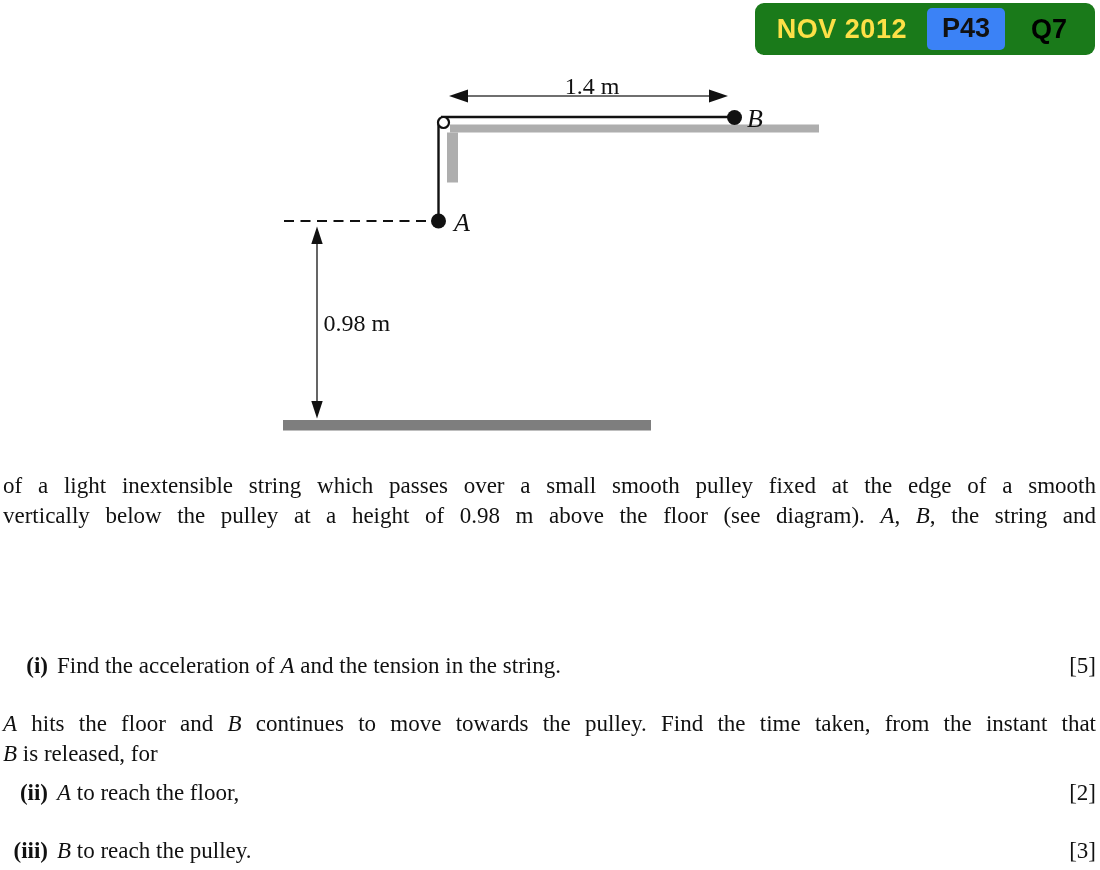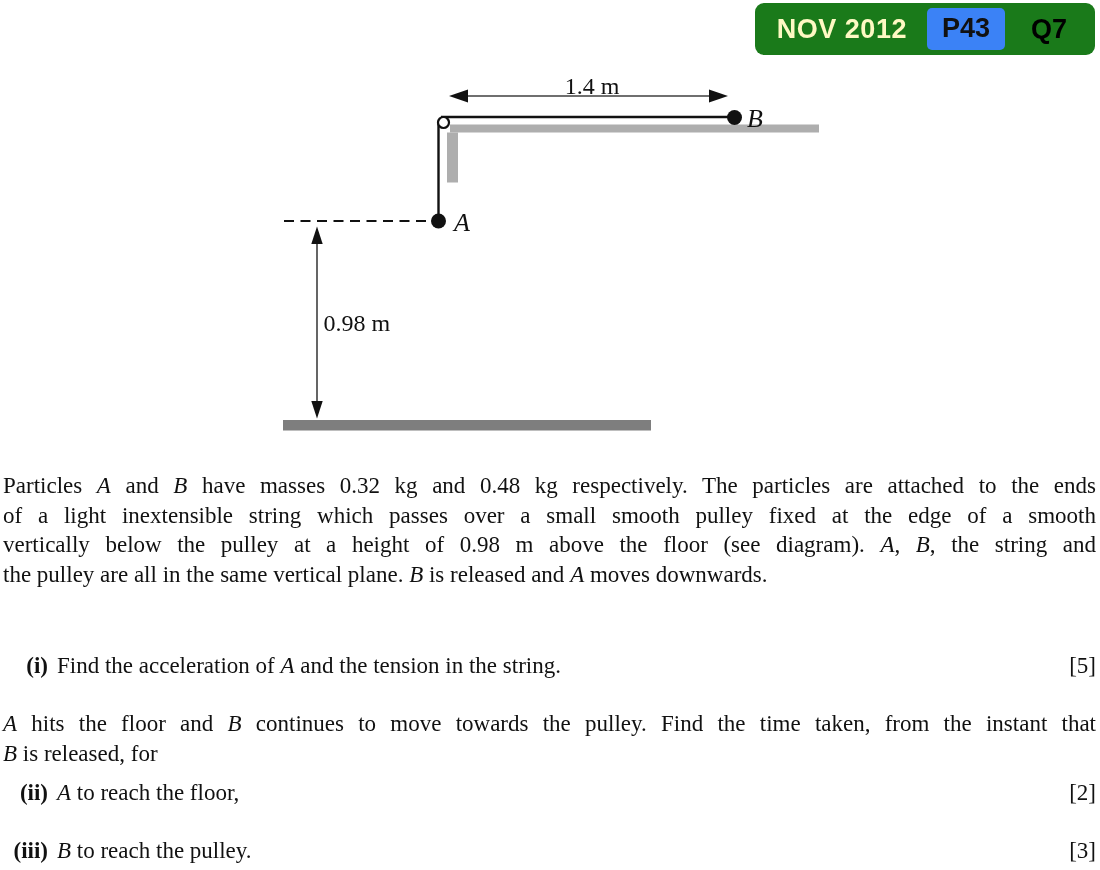--- a/index.html
+++ b/index.html
@@ -21,21 +21,21 @@
     height: 52px;
     background: #1a7a1a;
     border-radius: 9px;
     display: flex;
     align-items: center;
     font-family: "Liberation Sans", sans-serif;
     font-weight: bold;
     font-size: 27px;
     z-index: 2;
   }
-  .badge-session { color: #fef9c3; padding: 0 18px 0 22px; letter-spacing: 0.5px; }
+  .badge-session { color: #fde047; padding: 0 18px 0 22px; letter-spacing: 0.5px; }
   .badge-paper {
     background: #3b82f6;
     color: #111111;
     border-radius: 5px;
     padding: 5px 15px 6px 15px;
     margin: 0 2px;
   }
   .badge-question { color: #000000; padding: 0 28px 0 24px; }
 
   
@@ -116,24 +116,22 @@
 
     <line x1="317" y1="242" x2="317" y2="403" stroke="#3f3f3f" stroke-width="1.6"></line>
     <polygon points="317,226.5 311.3,244 322.7,244" fill="#111111"></polygon>
     <polygon points="317,418.5 311.3,401 322.7,401" fill="#111111"></polygon>
     <text x="323.5" y="330.5">0.98 m</text>
 
     <rect x="283" y="420" width="368" height="10.5" fill="#7e7e7e"></rect>
   </svg>
 
   <div class="tblock p1">
-    <div class="tline just">Particles <i>A</i> and <i>B</i> have masses 0.32 kg and 0.48 kg respectively. The particles are attached to the ends</div>
     <div class="tline just">of a light inextensible string which passes over a small smooth pulley fixed at the edge of a smooth</div>
     <div class="tline just">vertically below the pulley at a height of 0.98 m above the floor (see diagram). <i>A</i>, <i>B</i>, the string and</div>
-    <div class="tline">the pulley are all in the same vertical plane. <i>B</i> is released and <i>A</i> moves downwards.</div>
   </div>
 
   <div class="part part-i">
     <span class="plabel">(i)</span>
     <span class="ptext">Find the acceleration of <i>A</i> and the tension in the string.</span>
     <span class="pmarks">[5]</span>
   </div>
 
   <div class="tblock p2">
     <div class="tline just"><i>A</i> hits the floor and <i>B</i> continues to move towards the pulley. Find the time taken, from the instant that</div>

